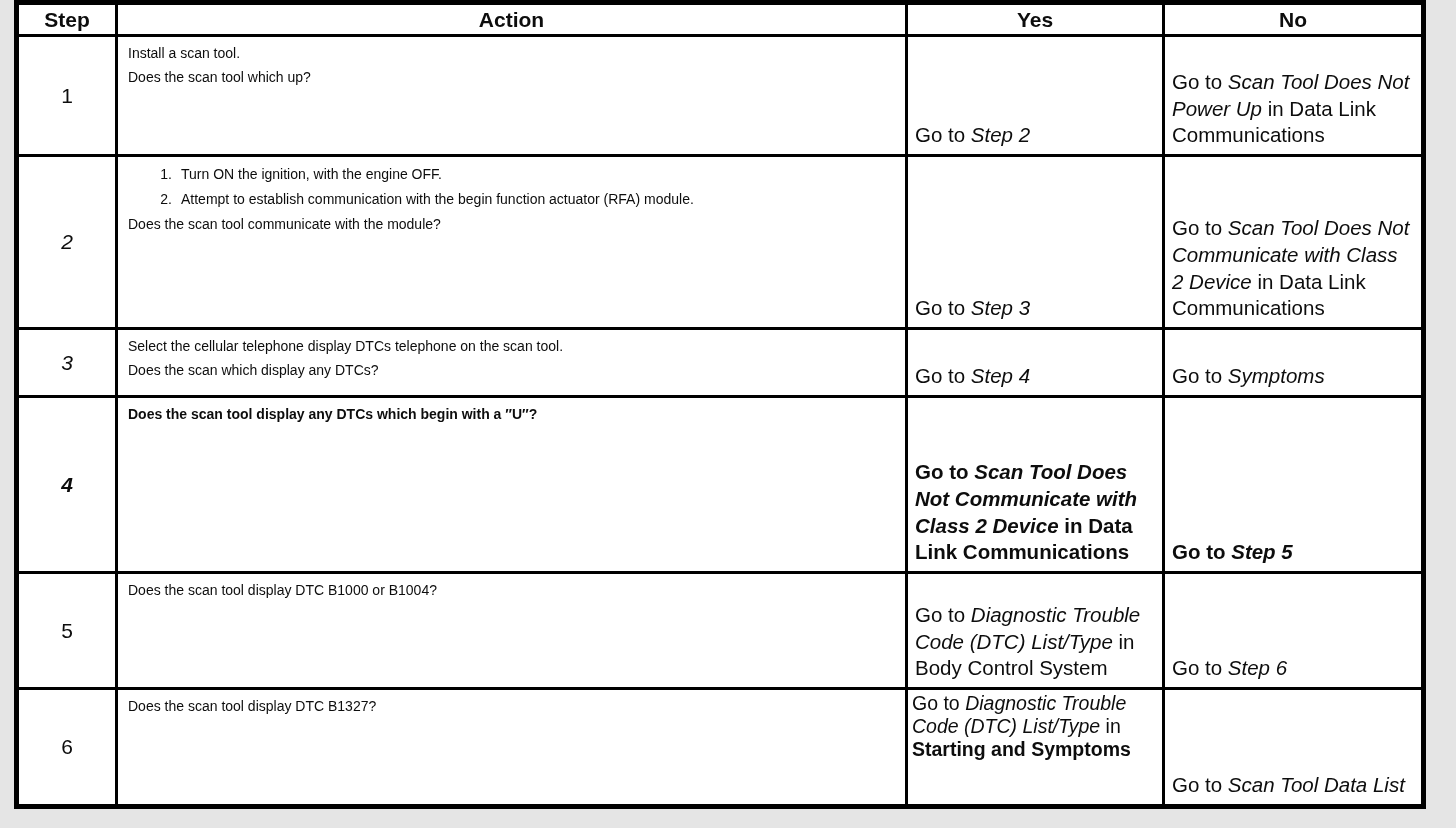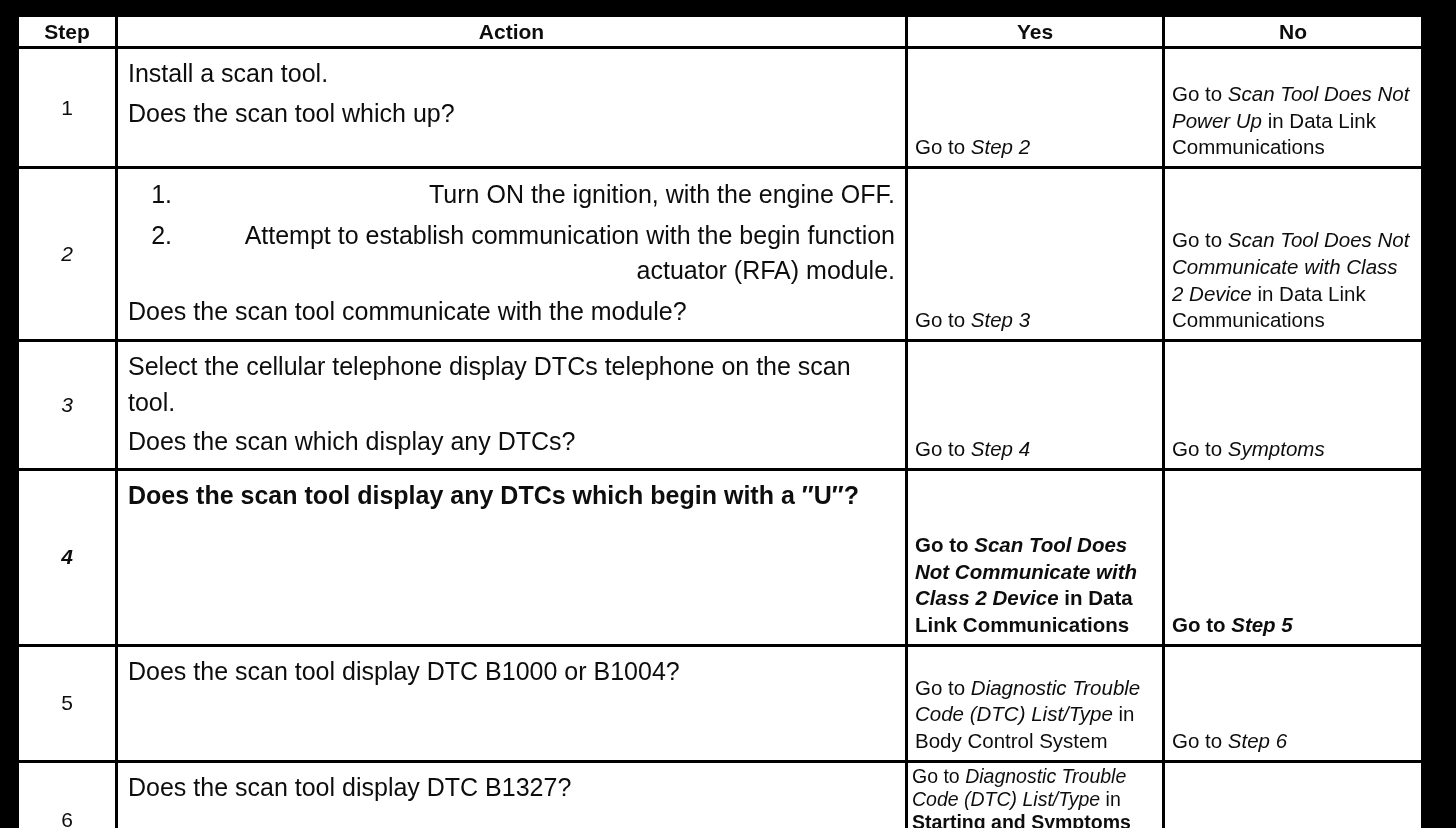--- a/index.html
+++ b/index.html
@@ -6,22 +6,22 @@
     margin: 0;
     padding: 0;
     background: #ffffff;
     font-family: "Liberation Sans", sans-serif;
     color: #0d0d0d;
   }
   .page {
     width: 1456px;
     height: 828px;
     box-sizing: border-box;
-    padding: 12px 16px 0 14px;
-    background: #000000;
+    padding: 0 16px 0 14px;
+    background: #e5e5e5;
   }
   table.diag {
     border-collapse: collapse;
     table-layout: fixed;
     width: 1407px;
     background: #fff;
     border: 5px solid #000;
   }
   col.c-step   { width: 100px; }
   col.c-action { width: 790px; }
@@ -42,37 +42,37 @@
     padding: 1px 4px;
   }
   td.step-cell {
     text-align: center;
     vertical-align: middle;
     font-size: 21px;
     padding: 0 4px;
   }
   td.action-cell {
     vertical-align: top;
-    font-size: 25px;
+    font-size: 14px;
     padding: 4px 10px 4px 10px;
     line-height: 1.42;
   }
   .a-line { margin: 3px 0 4px 0; }
   .a-line.li {
     display: flex;
     margin: 4px 0 5px 0;
   }
   .a-line.li .num {
     flex: 0 0 30px;
     text-align: right;
     padding-right: 9px;
     box-sizing: content-box;
     margin-left: 14px;
   }
-  .a-line.li .li-text { flex: 1 1 auto; text-align: right; }
+  .a-line.li .li-text { flex: 1 1 auto; }
   td.yn-cell {
     vertical-align: bottom;
     font-size: 20.5px;
     line-height: 1.3;
     padding: 3px 7px 5px 7px;
   }
   td.yn-cell.compact {
     vertical-align: top;
     font-size: 19.5px;
     line-height: 1.18;

